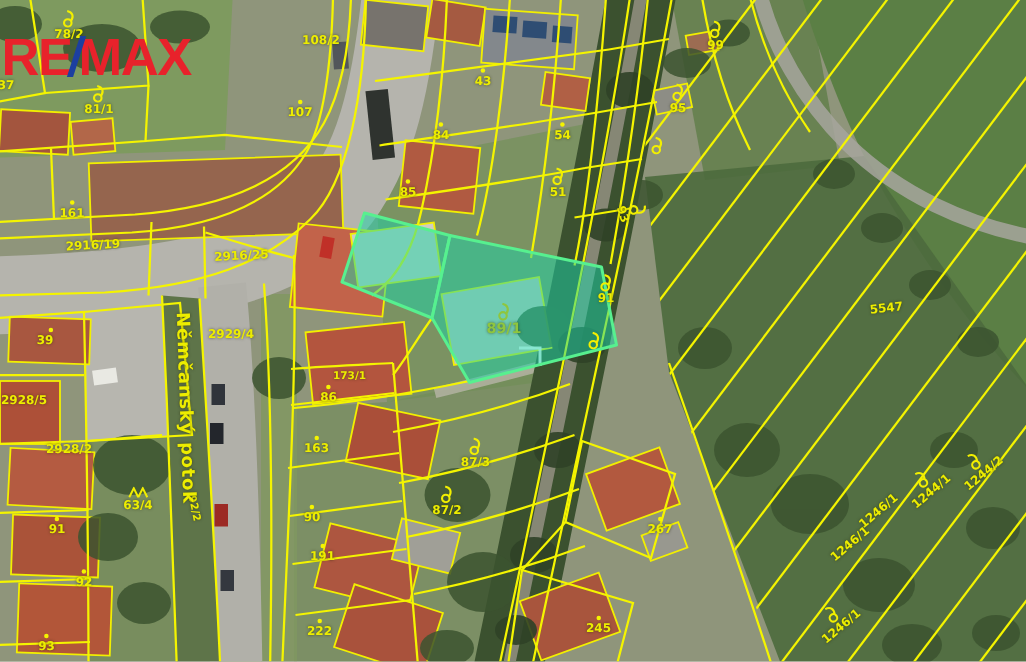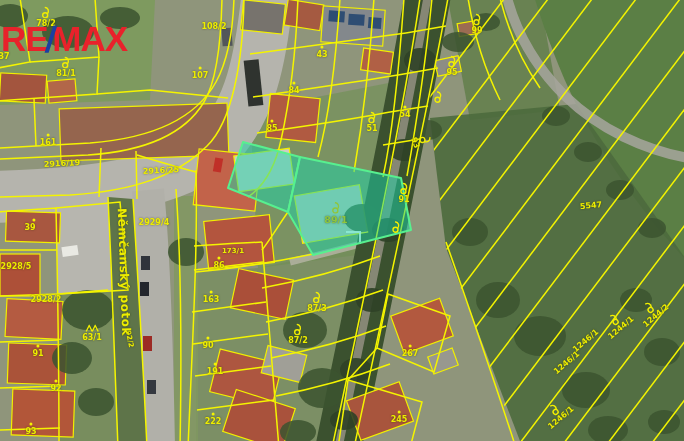--- a/index.html
+++ b/index.html
@@ -245,21 +245,21 @@
       <div class="plabel plain" style="left: 16px; top: 267px; transform: translate(-50%, -50%); align-items: flex-end;">
         <span>2928/5</span>
       </div>
       <div class="plabel plain" style="left: 46px; top: 300px; transform: translate(-50%, -50%);">
         <span>2928/2</span>
       </div>
       <div class="plabel grass" style="left: 92px; top: 333px; transform: translate(-50%, -50%);">
         <span class="grassglyph"><svg width="14" height="8" viewBox="0 0 14 8">
             <path d="M1,7 L4,1 L7,7 M7,7 L10,1 L13,7" fill="none" stroke="#f2ef00" stroke-width="1.3"></path>
           </svg></span>
-        <span>63/1</span>
+        <span>63/4</span>
       </div>
       <div class="plabel dot" style="left: 38px; top: 351px; transform: translate(-50%, -50%);">
         <span>91</span>
       </div>
       <div class="plabel dot" style="left: 34px; top: 386px; transform: translate(-50%, -50%); padding-left: 44px;">
         <span>92</span>
       </div>
       <div class="plabel dot" style="left: 31px; top: 429px; transform: translate(-50%, -50%);">
         <span>93</span>
       </div>
@@ -274,21 +274,21 @@
       </div>
       <div class="plabel dot" style="left: 200px; top: 73px; transform: translate(-50%, -50%);">
         <span>107</span>
       </div>
       <div class="plabel dot" style="left: 322px; top: 52px; transform: translate(-50%, -50%);">
         <span>43</span>
       </div>
       <div class="plabel dot" style="left: 294px; top: 88px; transform: translate(-50%, -50%);">
         <span>84</span>
       </div>
-      <div class="plabel dot" style="left: 405px; top: 88px; transform: translate(-50%, -50%); margin-top: 24px;">
+      <div class="plabel dot" style="left: 375px; top: 88px; transform: translate(-50%, -50%);">
         <span>54</span>
       </div>
       <div class="plabel dot" style="left: 272px; top: 126px; transform: translate(-50%, -50%);">
         <span>85</span>
       </div>
       <div class="plabel hook" style="left: 372px; top: 122px; transform: translate(-50%, -50%);">
         <span class="hookglyph"><svg width="9" height="12" viewBox="0 0 9 12">
             <circle cx="4" cy="8.8" r="2.5" fill="none" stroke="#f2ef00" stroke-width="1.4"></circle>
             <path d="M6.2,7.4 C8.2,4.4 7.2,1.6 3.6,0.8" fill="none" stroke="#f2ef00" stroke-width="1.4"></path>
           </svg></span>
@@ -354,21 +354,21 @@
       </div>
       <div class="plabel dot" style="left: 208px; top: 343px; transform: translate(-50%, -50%); align-items: center;">
         <span>90</span>
       </div>
       <div class="plabel dot" style="left: 215px; top: 369px; transform: translate(-50%, -50%);">
         <span>191</span>
       </div>
       <div class="plabel dot" style="left: 213px; top: 419px; transform: translate(-50%, -50%);">
         <span>222</span>
       </div>
-      <div class="plabel dot" style="left: 410px; top: 351px; transform: translate(-50%, -50%);">
+      <div class="plabel dot" style="left: 440px; top: 351px; transform: translate(-50%, -50%);">
         <span>267</span>
       </div>
       <div class="plabel dot" style="left: 399px; top: 417px; transform: translate(-50%, -50%);">
         <span>245</span>
       </div>
       <div class="plabel plain" style="left: 591px; top: 206px; transform: translate(-50%, -50%) rotate(-6deg);">
         <span>5547</span>
       </div>
       <div class="plabel hook" style="left: 652px; top: 311px; transform: translate(-50%, -50%) rotate(-40deg);">
         <span class="hookglyph"><svg width="9" height="12" viewBox="0 0 9 12">

